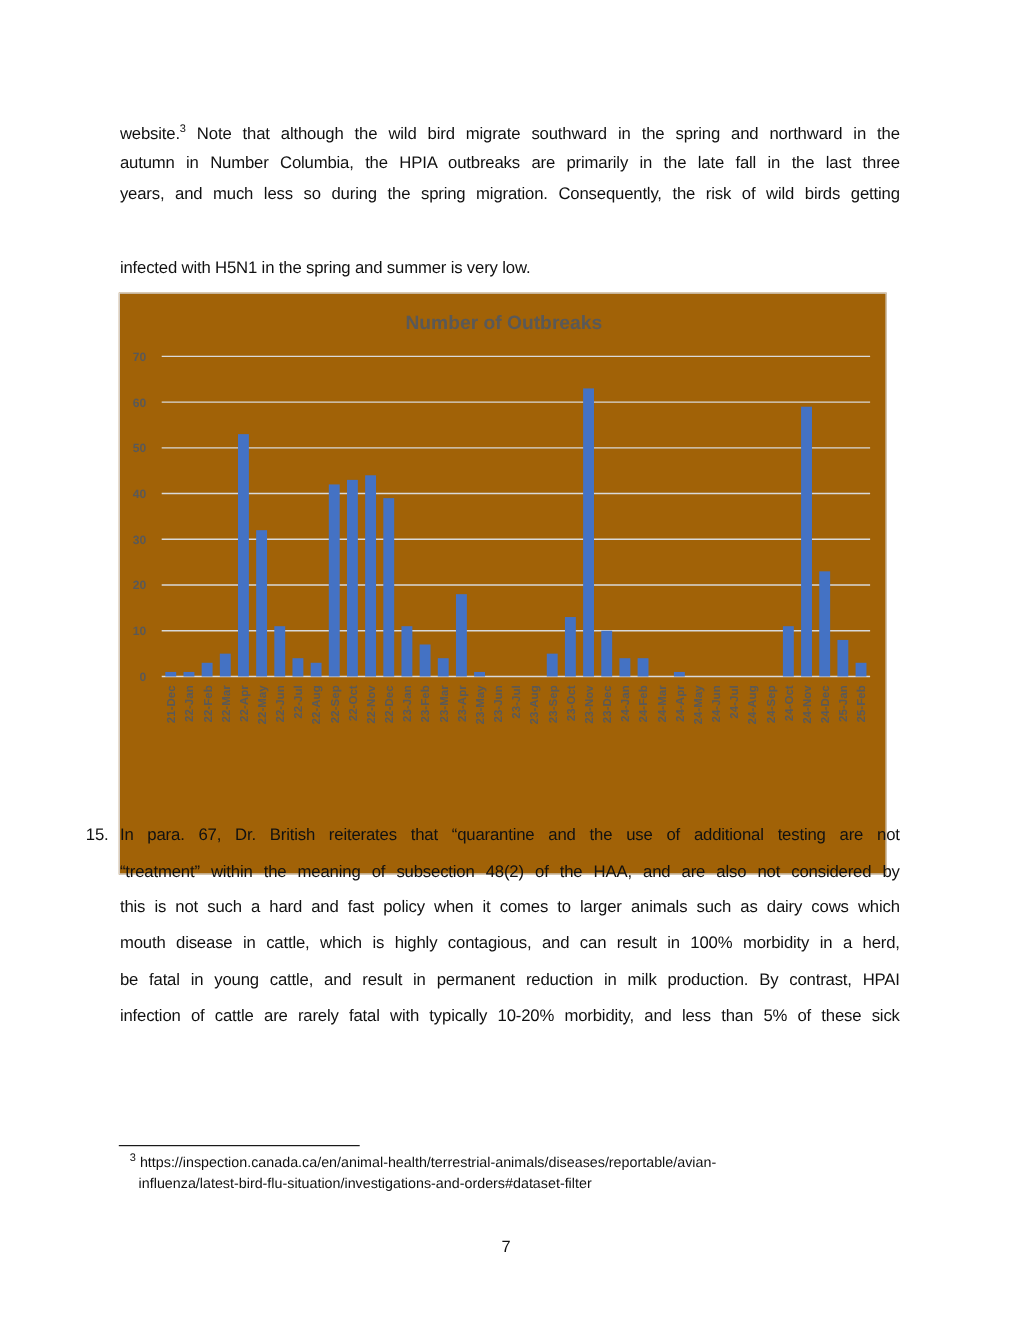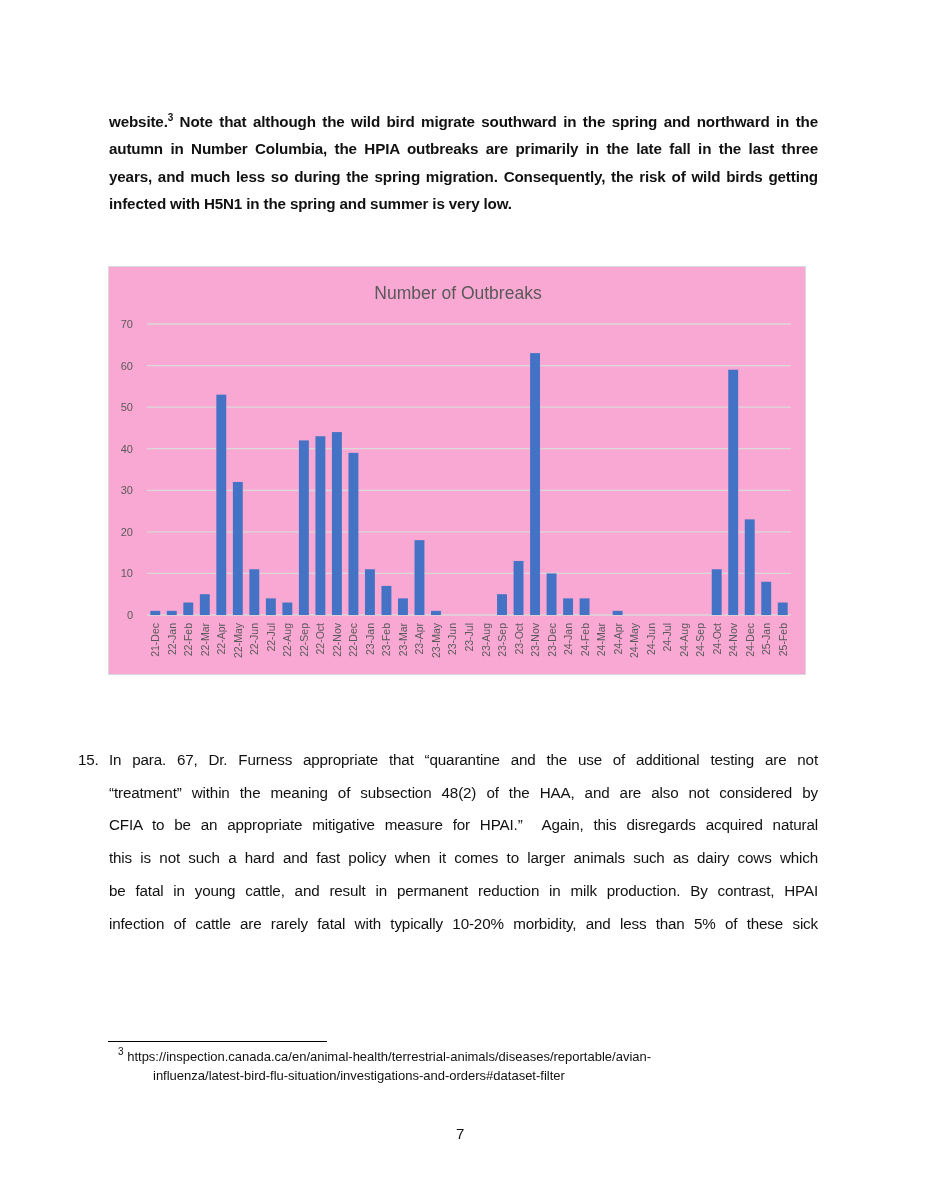--- a/index.html
+++ b/index.html
@@ -1,32 +1,32 @@
 <!DOCTYPE html>
 <html><head>
 <meta charset="utf-8">
 <style>
   html, body { margin: 0; padding: 0; background: #ffffff; }
   body { width: 927px; height: 1200px; position: relative; overflow: hidden;
          font-family: "Liberation Sans", "DejaVu Sans", sans-serif; color: #111; }
   .para { position: absolute; left: 109px; width: 709px; font-size: 15.2px; text-align: justify;
           text-align-last: left; letter-spacing: -0.15px; }
   .para .line { display: block; text-align: justify; text-align-last: justify; white-space: nowrap; }
-  .para .line.last { text-align-last: left; }
-  #para-top { top: 108px; line-height: 27.3px; font-weight: bold; }
+  .para .line.last { text-align-last: left; margin-top: 40px; }
+  #para-top { top: 108px; line-height: 27.3px; }
   sup { font-size: 10px; vertical-align: 6px; line-height: 0; }
-  #chart-frame { position: absolute; left: 108px; top: 266px; width: 698px; height: 409px;
-                 border: 1px solid #d9d9d9; box-sizing: border-box; background: #f9a8d4; }
+  #chart-frame { position: absolute; left: 108px; top: 266px; width: 698px; height: 529px;
+                 border: 1px solid #d9d9d9; box-sizing: border-box; background: #a16207; font-weight: bold; }
   #chart-svg { position: absolute; left: 0; top: 0; }
   #para-15 { top: 744px; line-height: 32.7px; }
   #para-15 .num { position: absolute; left: -31px; }
   .ital { }
   #fn-rule { position: absolute; left: 108px; top: 1041px; width: 219px; height: 1px; background: #000; }
   #footnote { position: absolute; left: 118px; top: 1048px; font-size: 13px; line-height: 18.5px; width: 700px; }
-  #footnote .cont { padding-left: 8px; display: block; margin-left: 27px; }
+  #footnote .cont { padding-left: 8px; display: block; }
   #page-number { position: absolute; left: 456px; top: 1125px; font-size: 15px; }
 </style>
 </head>
 <body>
 
 <div id="para-top" class="para">
   <span class="line"><span>website.</span><sup>3</sup><span> Note that although the wild bird migrate southward in the spring and northward in the</span></span>
   <span class="line">autumn in Number Columbia, the HPIA outbreaks are primarily in the late fall in the last three</span>
   <span class="line">years, and much less so during the spring migration. Consequently, the risk of wild birds getting</span>
   <span class="line last">infected with H5N1 in the spring and summer is very low.</span>
@@ -118,24 +118,24 @@
       <text x="0" y="0" font-size="10.5" fill="#595959" text-anchor="end" font-family="Liberation Sans, DejaVu Sans, sans-serif" transform="translate(644.7179487179487,356) rotate(-90)">24-Dec</text>
       <rect x="652.2769230769231" y="314.74285714285713" width="9.907692307692308" height="33.25714285714287" fill="#4472C4"></rect>
       <text x="0" y="0" font-size="10.5" fill="#595959" text-anchor="end" font-family="Liberation Sans, DejaVu Sans, sans-serif" transform="translate(661.2307692307693,356) rotate(-90)">25-Jan</text>
       <rect x="668.7897435897437" y="335.5285714285714" width="9.907692307692308" height="12.47142857142859" fill="#4472C4"></rect>
       <text x="0" y="0" font-size="10.5" fill="#595959" text-anchor="end" font-family="Liberation Sans, DejaVu Sans, sans-serif" transform="translate(677.7435897435898,356) rotate(-90)">25-Feb</text>
     </svg>
 </div>
 
 <div id="para-15" class="para">
   <span class="num">15.</span>
-  <span class="line"><span>In para. 67, Dr. Furness appropriate that </span><span class="ital">“quarantine and the use of additional testing are not</span></span>
+  <span class="line"><span>In para. 67, Dr. British reiterates that </span><span class="ital">“quarantine and the use of additional testing are not</span></span>
   <span class="line ital">“treatment” within the meaning of subsection 48(2) of the HAA, and are also not considered by</span>
-  <span class="line"><span class="ital">CFIA to be an appropriate mitigative measure for HPAI.”</span><span style="white-space:pre">  Again, this disregards acquired natural</span></span>
   <span class="line">this is not such a hard and fast policy when it comes to larger animals such as dairy cows which</span>
+  <span class="line">mouth disease in cattle, which is highly contagious, and can result in 100% morbidity in a herd,</span>
   <span class="line">be fatal in young cattle, and result in permanent reduction in milk production. By contrast, HPAI</span>
   <span class="line">infection of cattle are rarely fatal with typically 10-20% morbidity, and less than 5% of these sick</span>
 </div>
 
 <div id="fn-rule"></div>
 <div id="footnote">
   <sup>3</sup><span> https://inspection.canada.ca/en/animal-health/terrestrial-animals/diseases/reportable/avian-</span>
   <span class="cont">influenza/latest-bird-flu-situation/investigations-and-orders#dataset-filter</span>
 </div>
 

